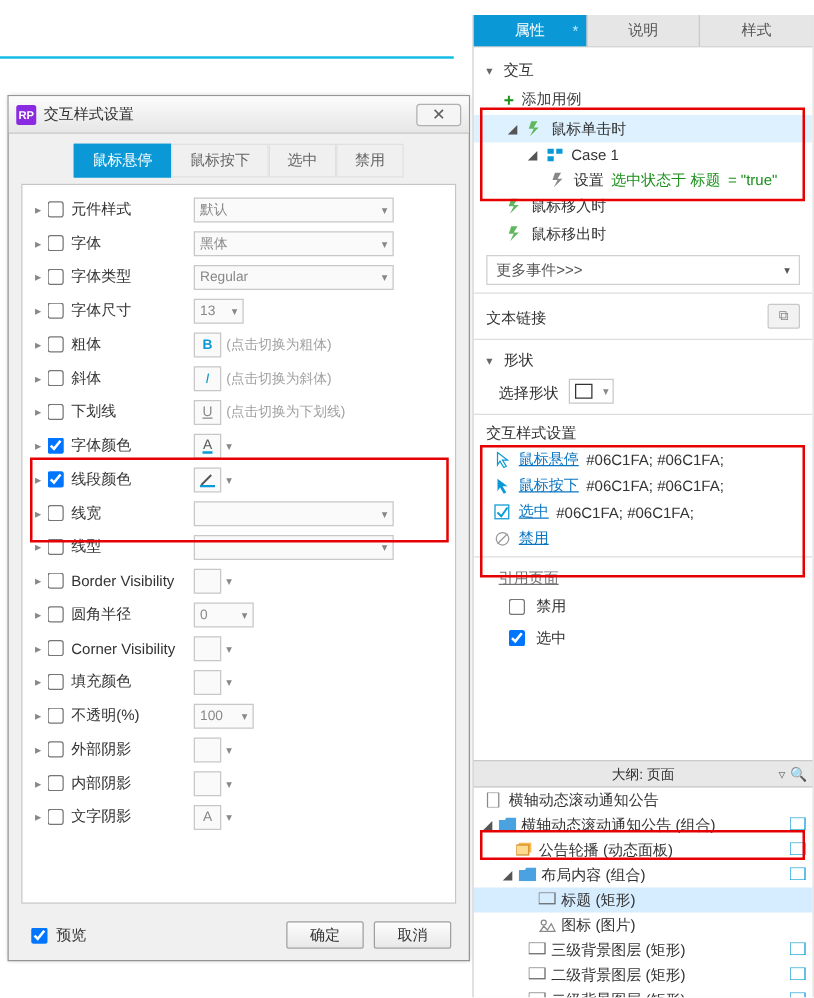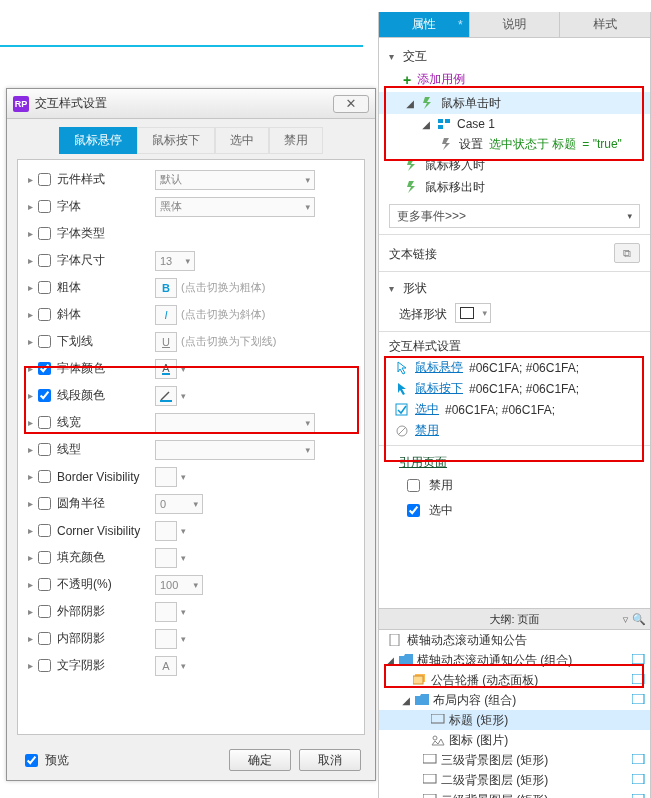--- a/index.html
+++ b/index.html
@@ -1,19 +1,19 @@
 <!DOCTYPE html>
 <html><head>
 <meta charset="utf-8">
 <style>
 html,body{margin:0;padding:0;font-family:"Microsoft YaHei",Arial,sans-serif;font-size:12px;color:#333;background:#fff}
 *{box-sizing:border-box}
 .canvas{position:relative;width:651px;height:798px;background:#fff;overflow:hidden}
 .left-bg{position:absolute;left:0;top:45px;width:363px;height:2px;background:#17bce6}
-.dialog{position:absolute;left:6px;top:88px;width:370px;height:693px;border:1px solid #959595;background:#f0f0f0;box-shadow:0 0 4px rgba(0,0,0,.2)}
+.dialog{position:absolute;left:6px;top:76px;width:370px;height:693px;border:1px solid #959595;background:#f0f0f0;box-shadow:0 0 4px rgba(0,0,0,.2)}
 .dlg-title{height:30px;background:linear-gradient(#fcfcfc,#e6e6e6);border-bottom:1px solid #c5c5c5;display:flex;align-items:center;padding:0 6px}
 .dlg-logo{width:16px;height:16px;background:#8a2be2;color:#fff;font-size:9px;font-weight:bold;display:flex;align-items:center;justify-content:center;margin-right:6px;border-radius:2px}
 .dlg-close{margin-left:auto;width:36px;height:18px;border:1px solid #b0b0b0;border-radius:3px;display:flex;align-items:center;justify-content:center;font-size:13px;color:#606060;background:#f5f5f5}
 .tabs{display:flex;justify-content:center;padding:8px 0;gap:0}
 .tab{padding:4px 14px;background:#f0f0f0;border:1px solid #e0e0e0;font-size:12px;color:#666;cursor:pointer}
 .tab.active{background:#0a99d6;color:#fff;border-color:#0a99d6}
 .dlg-body{position:absolute;left:10px;top:70px;right:10px;bottom:45px;border:1px solid #c5c5c5;background:#fff;padding:6px 10px;overflow:hidden}
 .prop-row{display:flex;align-items:center;height:27px;font-size:12px;color:#333}
 .prop-row .arrow{width:10px;color:#888;font-size:10px}
 .prop-row input[type=checkbox]{margin:0 6px 0 0;width:13px;height:13px}
@@ -107,20 +107,23 @@
           <input type="checkbox" style="">
           <span class="lbl">字体</span>
           <div class="ctrl">
             <div class="dd" style="width:160px">黑体</div>
           </div>
         </div>
     <div class="prop-row">
           <span class="arrow">▸</span>
           <input type="checkbox" style="">
           <span class="lbl">字体类型</span>
+          <div class="ctrl">
+            <div class="dd" style="width:160px">Regular</div>
+          </div>
         </div>
     <div class="prop-row">
           <span class="arrow">▸</span>
           <input type="checkbox" style="">
           <span class="lbl">字体尺寸</span>
           <div class="ctrl">
             <div class="dd small">13</div>
           </div>
         </div>
     <div class="prop-row">
@@ -284,21 +287,21 @@
   </div>
   <div class="panel-body">
     <div class="sec">
           <div class="sec-head">
             <span class="caret">▾</span>
             <span>交互</span>
           </div>
         </div>
     <div class="add-case">
           <span class="plus">+</span>
-          <span style="color:#a21caf">添加用例</span>
+          <span style="color:#404040">添加用例</span>
         </div>
 
     <div class="evt sel">
           <span class="o-caret">◢</span>
           <span class="ico">
             <svg width="14" height="14">
               <path d="M4 1 L9 1 L6 6 L10 6 L3 13 L6 7 L2 7 Z" fill="#5fb85f"></path>
             </svg>
           </span>
           <span>鼠标单击时</span>
@@ -400,21 +403,21 @@
           <span class="ix-ico">
             <svg width="14" height="14">
               <circle cx="7" cy="7" r="5" fill="none" stroke="#999"></circle>
               <line x1="3" y1="11" x2="11" y2="3" stroke="#999"></line>
             </svg>
           </span>
           <a>禁用</a>
         </div>
     <div class="divider"></div>
 
-    <div class="sec" style="padding-left:20px;color:#14532d;text-decoration:underline"><span>引用页面</span></div>
+    <div class="sec" style="padding-left:20px;color:#737373;text-decoration:underline"><span>引用页面</span></div>
     <div class="cb-row">
           <input type="checkbox" style="">
           <span>禁用</span>
         </div>
     <div class="cb-row">
           <input type="checkbox" checked="" style="">
           <span>选中</span>
         </div>
   </div>
 

